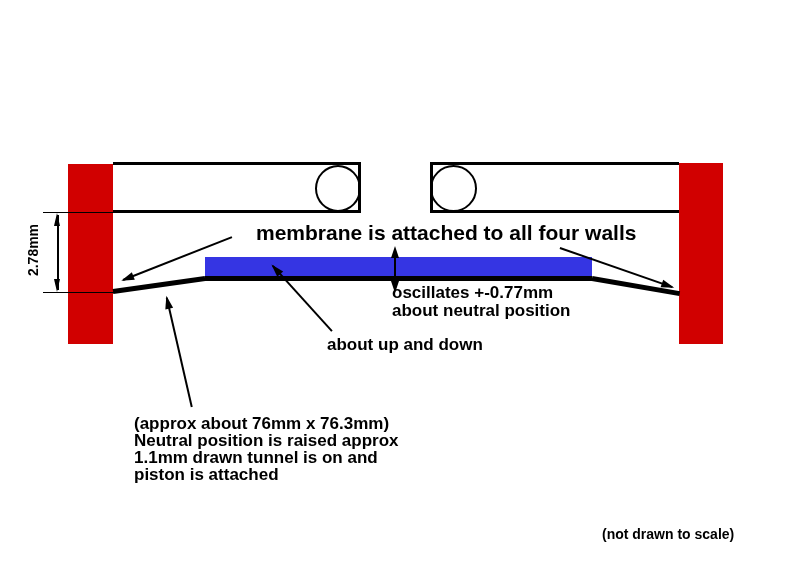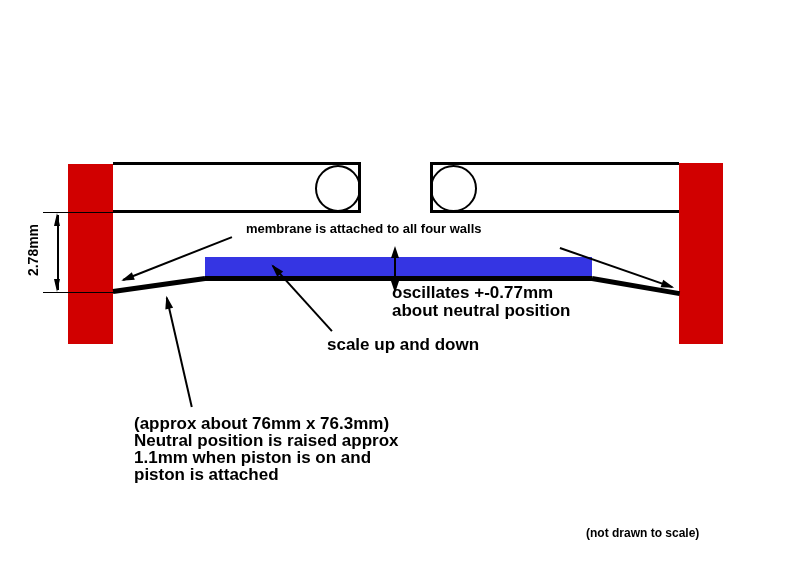--- a/index.html
+++ b/index.html
@@ -65,33 +65,33 @@
     <div class="head-left"></div>
   </div>
   <div class="thinline" style="left:167px;top:297.25px;width:112px;height:1.5px;transform:rotate(77.1deg);">
     <div class="head-left"></div>
   </div>
 
   <div class="vline" style="left:394px;top:252px;width:2px;height:36px;"></div>
   <div class="head-up" style="left:391px;top:246px;"></div>
   <div class="head-down" style="left:391px;top:281px;"></div>
 
-  <div class="lbl" style="left:246px;top:221px;font-size:13px;">membrane is attached to all four walls</div>
+  <div class="lbl" style="left:256px;top:221px;font-size:21px;">membrane is attached to all four walls</div>
 
   <div class="lbl" style="left:392px;top:284px;font-size:17px;line-height:18px;">
     <div>oscillates +-0.77mm</div>
     <div>about neutral position</div>
   </div>
 
   <div class="lbl" style="left:327px;top:336px;font-size:17px;line-height:18px;">
-    <div>scale up and down</div>
+    <div>about up and down</div>
   </div>
 
   <div class="lbl" style="left:134px;top:415px;font-size:17px;line-height:17px;">
     <div>(approx about 76mm x 76.3mm)</div>
     <div>Neutral position is raised approx</div>
-    <div>1.1mm when piston is on and</div>
+    <div>1.1mm drawn tunnel is on and</div>
     <div>piston is attached</div>
   </div>
 
-  <div class="lbl" style="left:586px;top:526px;font-size:12px;">(not drawn to scale)</div>
+  <div class="lbl" style="left:602px;top:526px;font-size:14px;">(not drawn to scale)</div>
 
 </div>
 
 </body></html>

